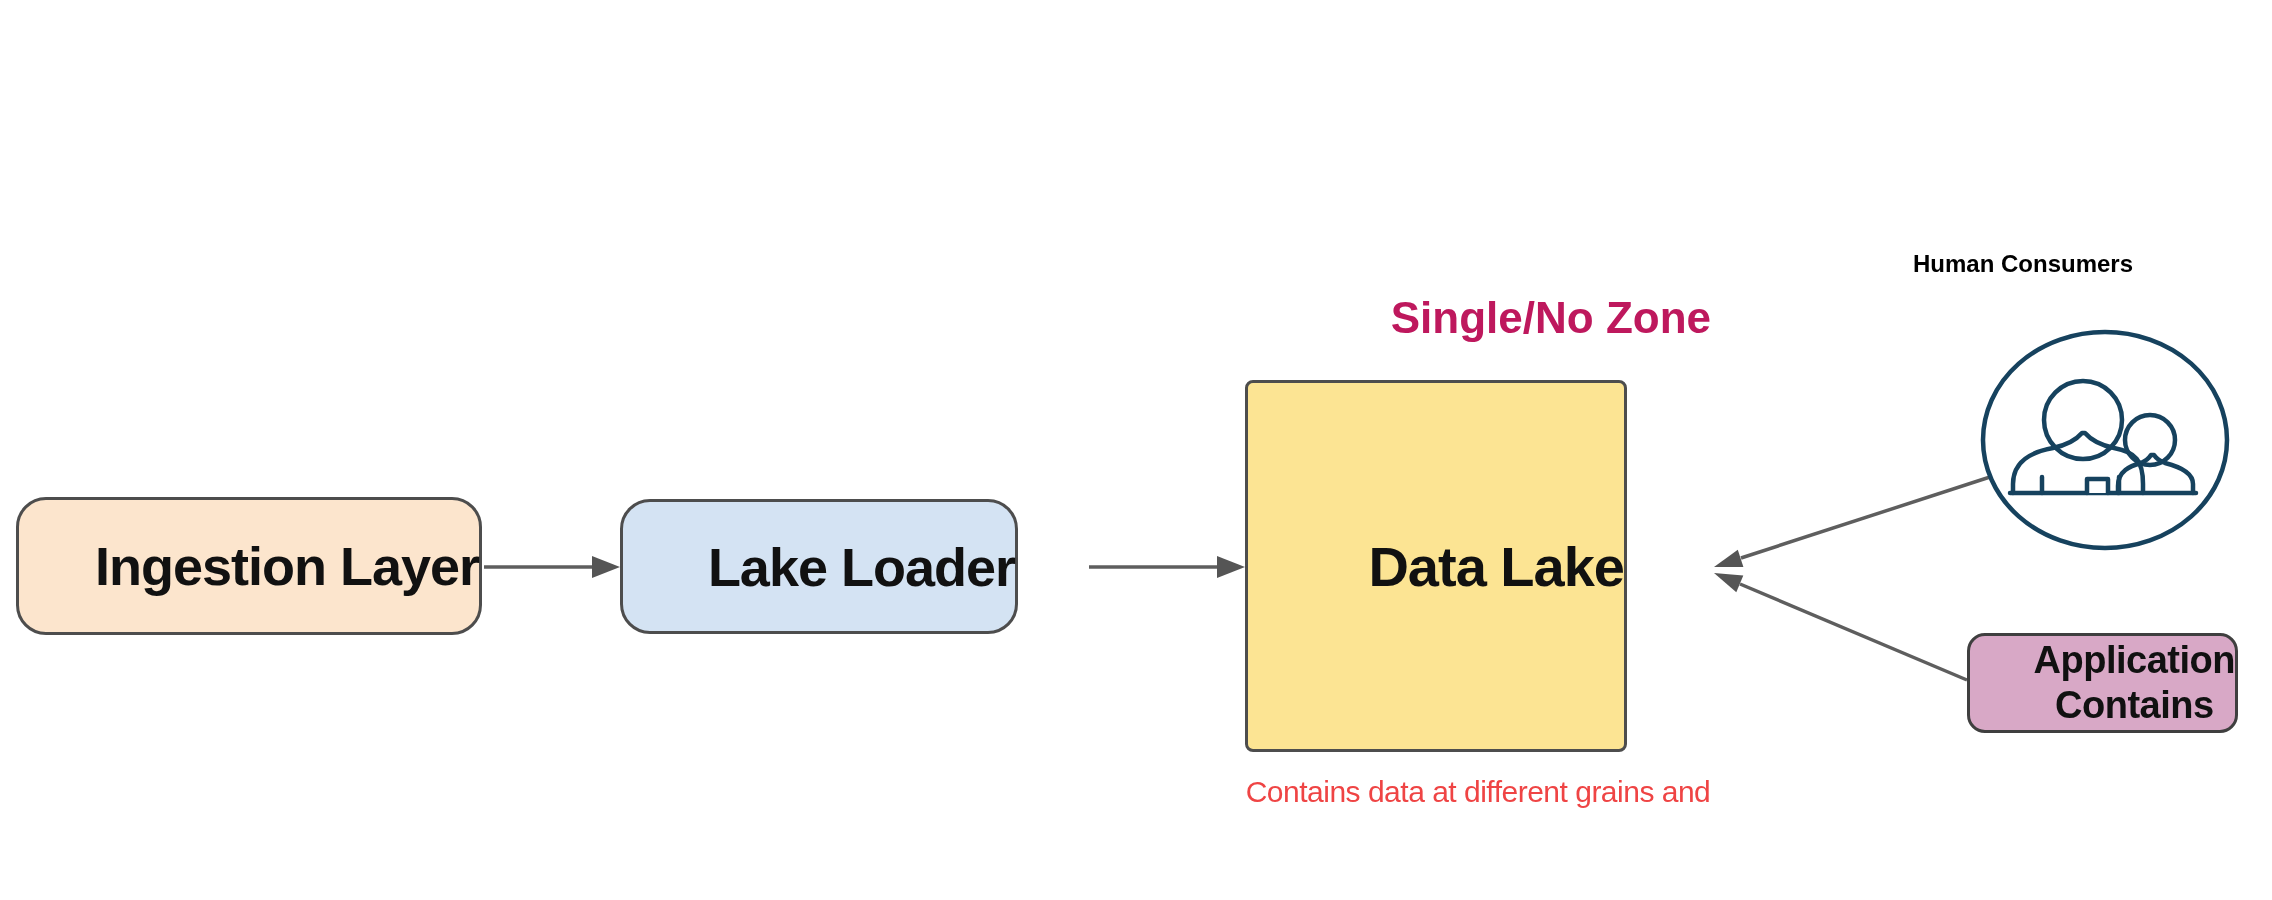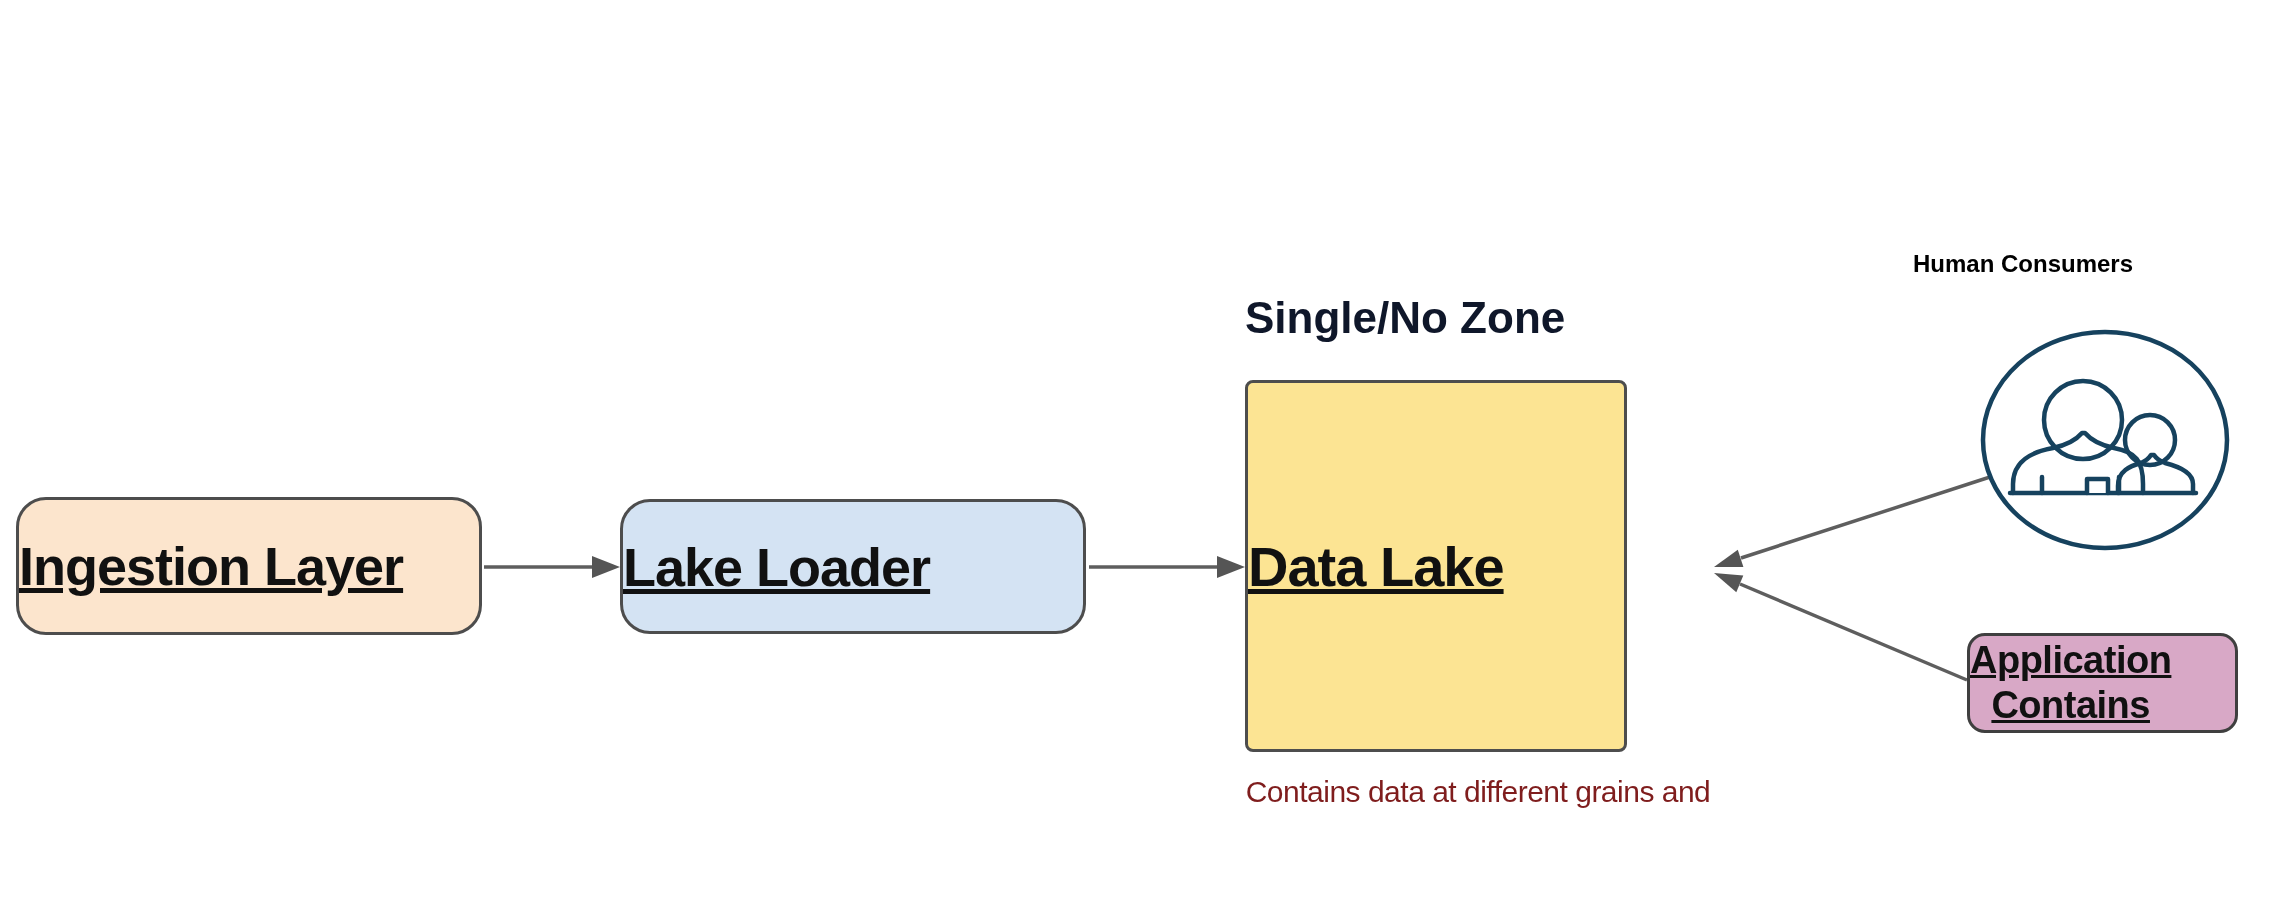--- a/index.html
+++ b/index.html
@@ -20,59 +20,58 @@
     letter-spacing:-2px;
     line-height:115px;
     color:#000;
     white-space:nowrap;
   }
   .node{
     position:absolute;
     box-sizing:border-box;
     display:flex;
     align-items:center;
-    justify-content:flex-start;
+    justify-content:flex-end;
     text-align:center;
     font-weight:bold;
     color:#111;
     border:3px solid #4d4d4d;
-    text-decoration:underline;
   }
   .node-label{white-space:nowrap;}
   .ingestion{
     left:16px; top:497px; width:466px; height:138px;
     border-radius:30px;
     font-size:54px; letter-spacing:-1px;
   }
   .loader{
-    left:620px; top:499px; width:466px; height:135px;
+    left:620px; top:499px; width:398px; height:135px;
     border-radius:30px;
     font-size:54px; letter-spacing:-1px;
   }
   .datalake{
     left:1245px; top:380px; width:382px; height:372px;
     border-radius:8px;
     font-size:56px; letter-spacing:-1px;
   }
   .zone-label{
     position:absolute;
     left:1245px; top:293px; width:466px;
-    text-align:left;
+    text-align:right;
     font-size:44px;
     font-weight:bold;
-    color:#0f172a;
+    color:#be185d;
     white-space:nowrap;
   }
   .caption{
     position:absolute;
     left:1178px; top:772px; width:600px;
     text-align:center;
     font-size:30px;
     line-height:39px;
-    color:#7f1d1d;
+    color:#ef4444;
     letter-spacing:-0.5px;
   }
   .human-label{
     position:absolute;
     left:1842px; top:250px; width:362px;
     text-align:center;
     font-size:24px;
     font-weight:bold;
     color:#000;
     white-space:nowrap;

